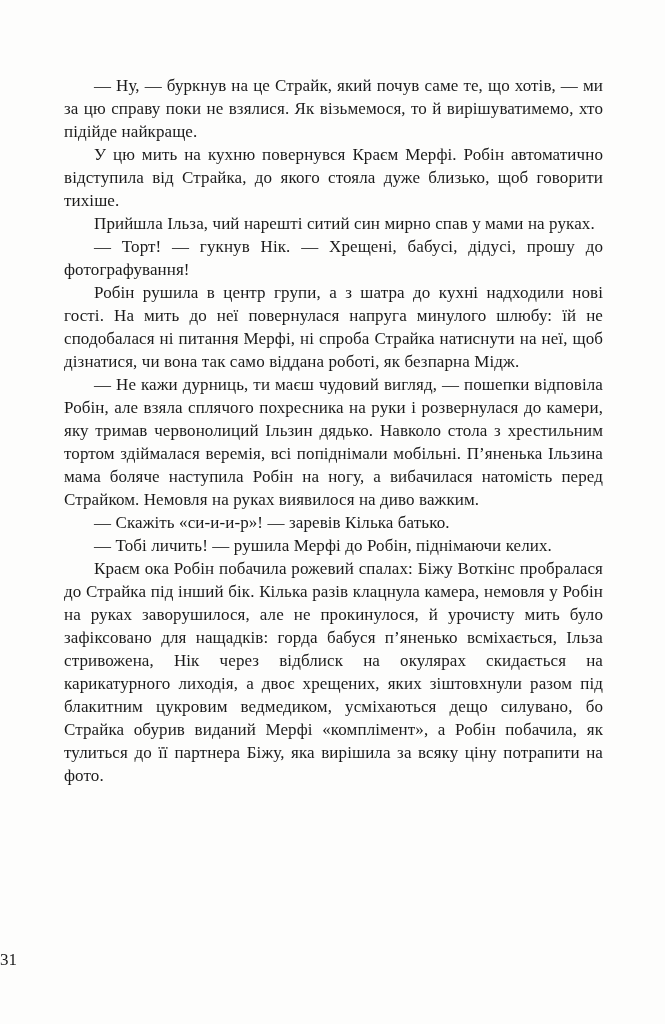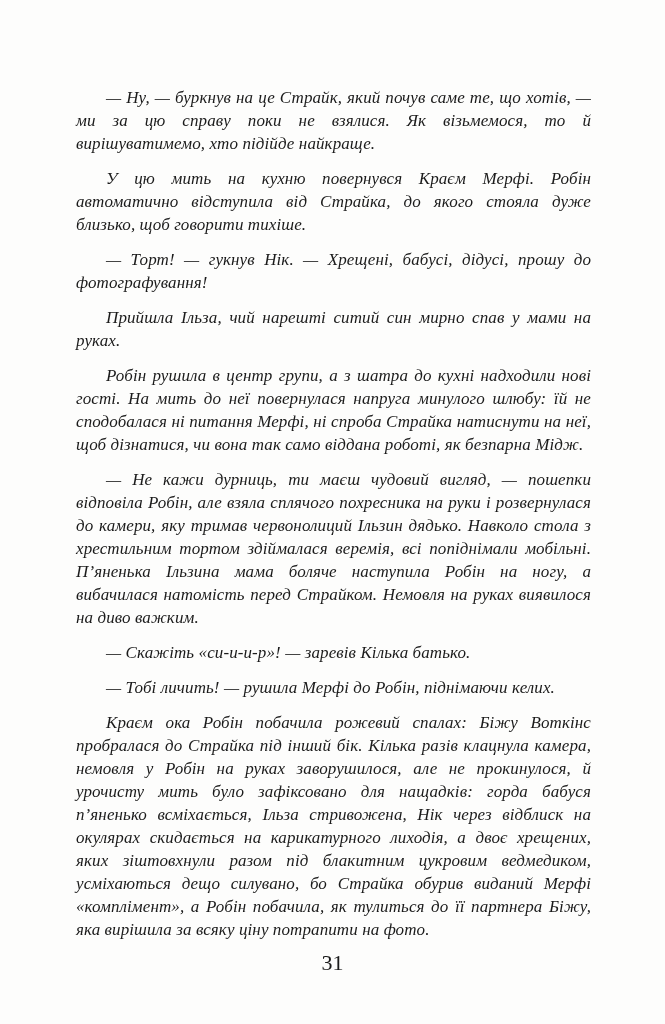--- a/index.html
+++ b/index.html
@@ -19,47 +19,45 @@
       position: absolute;
       inset: 0;
     }
     .text-block {
       position: absolute;
       left: 64px;
       right: 62px;
       top: 74px;
     }
     .text-block p {
-      margin: 12px;
+      margin: 0;
       text-align: justify;
       text-indent: 30px;
       font-size: 17px;
       line-height: 23px;
       letter-spacing: 0.1px;
-      font-style: italic;
     }
     .page-number {
       position: absolute;
       left: 0;
       right: 0;
       top: 950px;
-      text-align: center;
-      font-size: 22px;
+      font-size: 17px;
       color: #1b1b1b;
     }
   </style>
 </head>
 <body>
 
 <main class="page">
   <section class="text-block">
       <p>— Ну, — буркнув на це Страйк, який почув саме те, що хотів, — ми за цю справу поки не взялися. Як візьмемося, то й вирішуватимемо, хто підійде найкраще.</p>
       <p>У цю мить на кухню повернувся Краєм Мерфі. Робін автоматично відступила від Страйка, до якого стояла дуже близько, щоб говорити тихіше.</p>
+      <p>Прийшла Ільза, чий нарешті ситий син мирно спав у мами на руках.</p>
       <p>— Торт! — гукнув Нік. — Хрещені, бабусі, дідусі, прошу до фотографування!</p>
-      <p>Прийшла Ільза, чий нарешті ситий син мирно спав у мами на руках.</p>
       <p>Робін рушила в центр групи, а з шатра до кухні надходили нові гості. На мить до неї повернулася напруга минулого шлюбу: їй не сподобалася ні питання Мерфі, ні спроба Страйка натиснути на неї, щоб дізнатися, чи вона так само віддана роботі, як безпарна Мідж.</p>
       <p>— Не кажи дурниць, ти маєш чудовий вигляд, — пошепки відповіла Робін, але взяла сплячого похресника на руки і розвернулася до камери, яку тримав червонолиций Ільзин дядько. Навколо стола з хрестильним тортом здіймалася веремія, всі попіднімали мобільні. П’яненька Ільзина мама боляче наступила Робін на ногу, а вибачилася натомість перед Страйком. Немовля на руках виявилося на диво важким.</p>
       <p>— Скажіть «си-и-и-р»! — заревів Кілька батько.</p>
       <p>— Тобі личить! — рушила Мерфі до Робін, піднімаючи келих.</p>
       <p>Краєм ока Робін побачила рожевий спалах: Біжу Воткінс пробралася до Страйка під інший бік. Кілька разів клацнула камера, немовля у Робін на руках заворушилося, але не прокинулося, й урочисту мить було зафіксовано для нащадків: горда бабуся п’яненько всміхається, Ільза стривожена, Нік через відблиск на окулярах скидається на карикатурного лиходія, а двоє хрещених, яких зіштовхнули разом під блакитним цукровим ведмедиком, усміхаються дещо силувано, бо Страйка обурив виданий Мерфі «комплімент», а Робін побачила, як тулиться до її партнера Біжу, яка вирішила за всяку ціну потрапити на фото.</p>
     </section>
   <div class="page-number">31</div>
 </main>
 
 </body></html>

